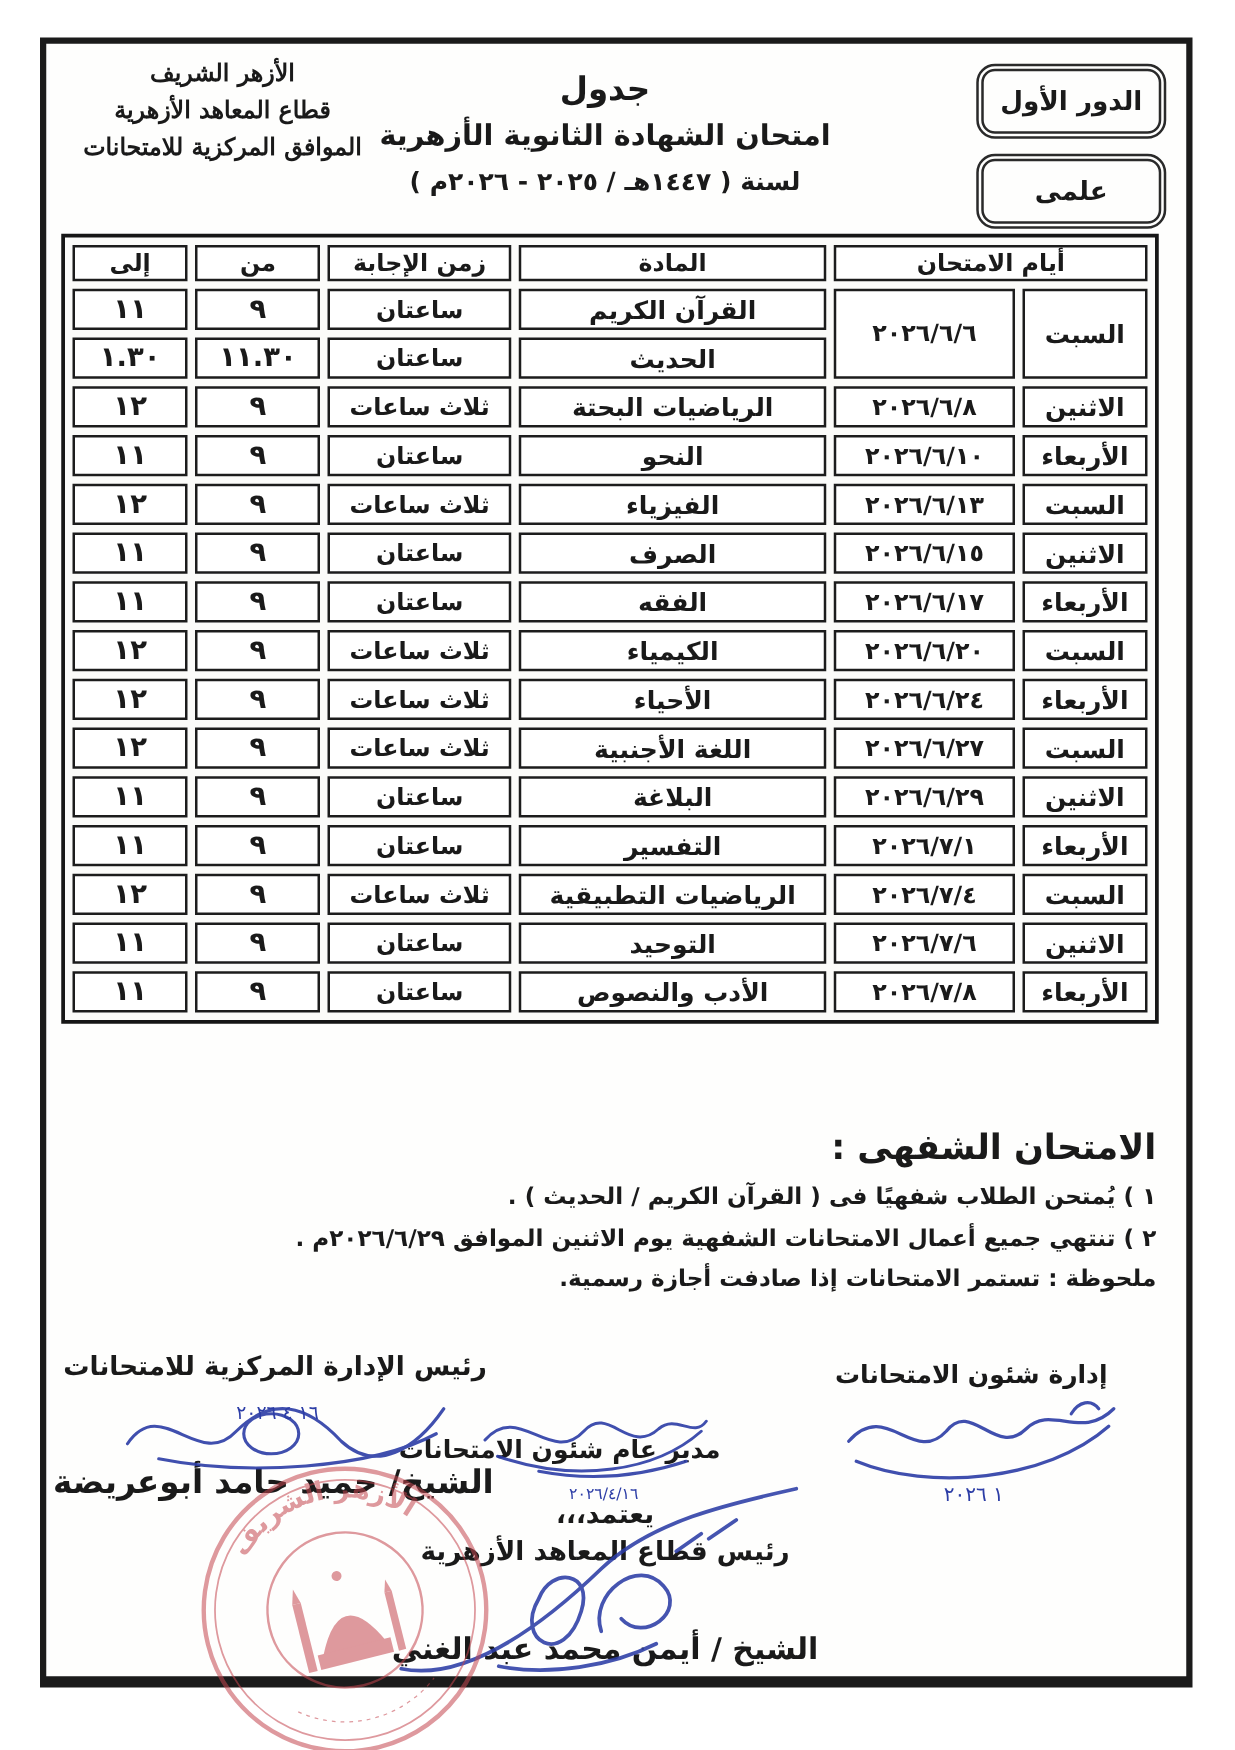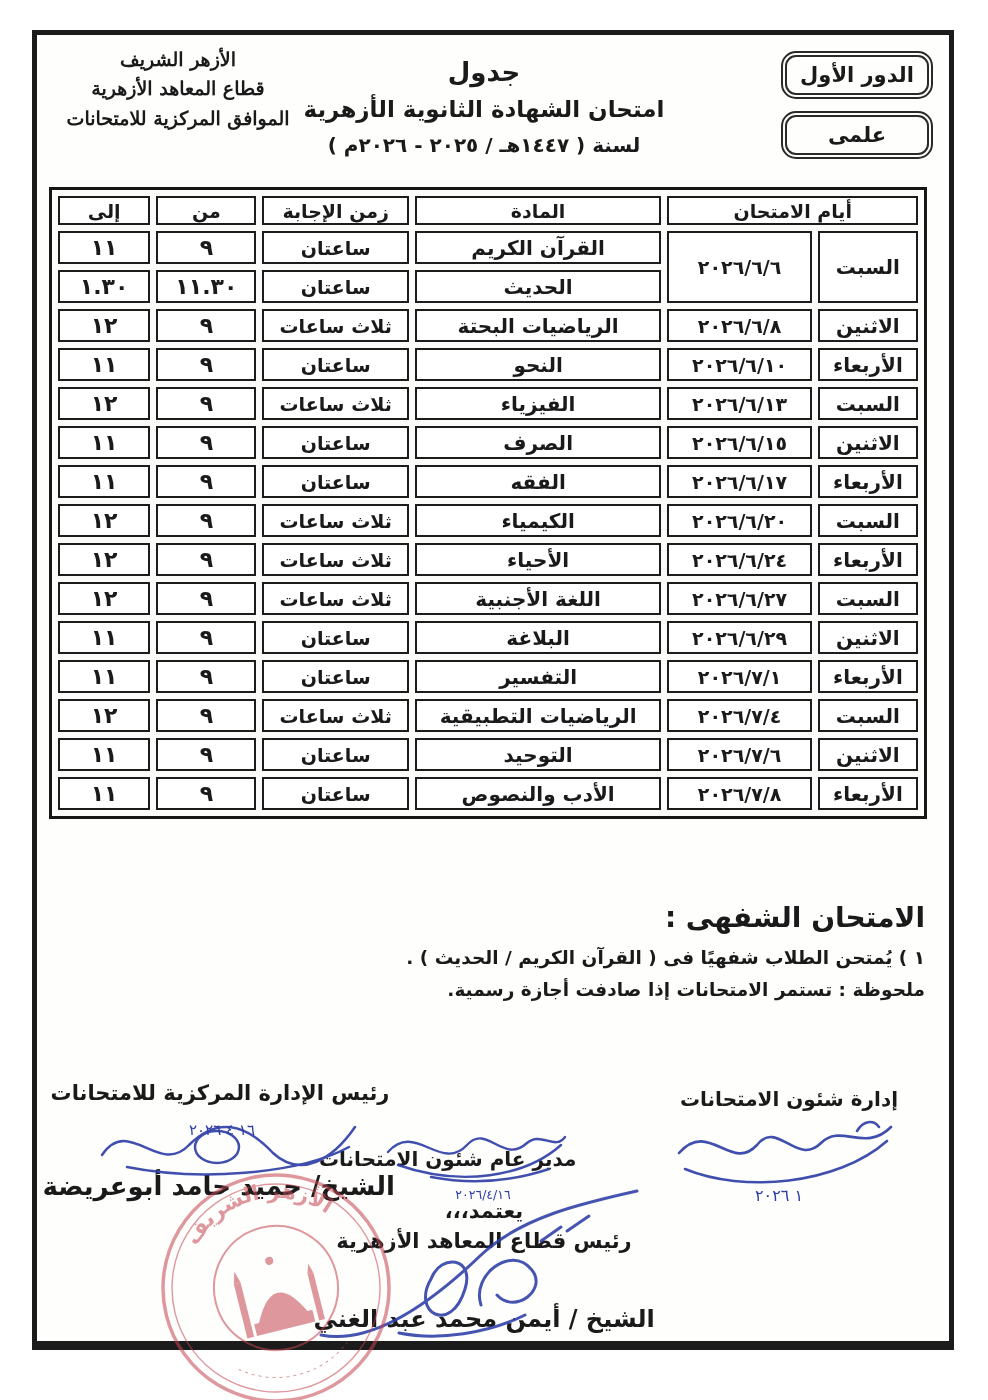--- a/index.html
+++ b/index.html
@@ -9,21 +9,21 @@
     font-family:"DejaVu Sans", sans-serif;
     overflow:hidden;
   }
   .page {
     position:absolute; left:32px; top:30px; width:922px; height:1320px;
     border:5px solid #1b1b1b; border-bottom-width:9px; background:#fefefd;
   }
   
   .badges { position:absolute; top:16px; right:16px; }
   .badge {
-    width:152px; height:48px; margin-bottom:12px;
+    width:152px; height:60px; margin-bottom:12px;
     border:6px double #2a2a2a; border-radius:15px;
     display:flex; align-items:center; justify-content:center;
     font-size:21px; font-weight:700;
   }
   .titles {
     position:absolute; top:22px; right:255px; width:420px; text-align:center;
   }
   .t1 { font-size:26px; font-weight:700; }
   .t2 { font-size:23px; font-weight:700; margin-top:9px; letter-spacing:-0.5px; }
   .t3 { font-size:20px; font-weight:700; margin-top:11px; }
@@ -49,21 +49,21 @@
   .c-dur  { font-size:19px; }
   .c-num  { font-size:22px; }
   
   .oral { position:absolute; top:866px; right:24px; width:862px; text-align:right; }
   .oral-heading { font-size:28px; font-weight:800; }
   .oral-item { font-size:18.5px; font-weight:700; margin-top:13px; }
   .oral-note { font-size:18.5px; font-weight:700; margin-top:11px; }
   .oral-note b { font-weight:700; letter-spacing:-0.3px; }
   
   .sig-title { font-size:20px; font-weight:800; white-space:nowrap; }
-  .sig-right  { position:absolute; top:1052px; right:10px;  width:300px; text-align:center; }
+  .sig-right  { position:absolute; top:1052px; right:22px;  width:300px; text-align:center; }
   .sig-middle { position:absolute; top:1112px; right:330px; width:300px; text-align:left; }
   .sig-left   { position:absolute; top:1046px; left:8px;    width:350px; text-align:center; }
   .sig-left .sig-title { font-size:21px;text-align:center; }
   .sig-name { font-size:26px; font-weight:800; margin-top:66px; white-space:nowrap; }
   .approval { position:absolute; top:1164px; right:250px; width:430px; text-align:center; }
   .approval .a-label { font-size:21px; font-weight:700; }
   .approval .a-title { font-size:21px; font-weight:700; margin-top:6px; }
   .approval .a-name  { font-size:24px; font-weight:800; margin-top:52px; white-space:nowrap; }
   svg.sig { position:absolute; pointer-events:none; }
   .svg-sig-right  { top:1066px; right:40px;  }
@@ -233,20 +233,21 @@
       <td class="c-num">٩</td>
       <td class="c-num">١١</td>
     </tr>
   </tbody>
       </table>
   </div>
 
   <div class="oral">
     <div class="oral-heading">الامتحان الشفهى :</div>
     <div class="oral-item">١ )  يُمتحن الطلاب شفهيًا فى ( القرآن الكريم  /  الحديث ) .</div>
+    <div class="oral-item">٢ )  تنتهي جميع أعمال الامتحانات الشفهية يوم الاثنين الموافق  ٢٠٢٦/٦/٢٩م .</div>
     <div class="oral-note">
       <span>ملحوظة : </span><b>تستمر الامتحانات إذا صادفت أجازة رسمية.</b>
     </div>
   </div>
 
   <div class="sig-right">
     <div class="sig-title">إدارة شئون الامتحانات</div>
   </div>
   <div class="sig-middle">
     <div class="sig-title">مدير عام شئون الامتحانات</div>

